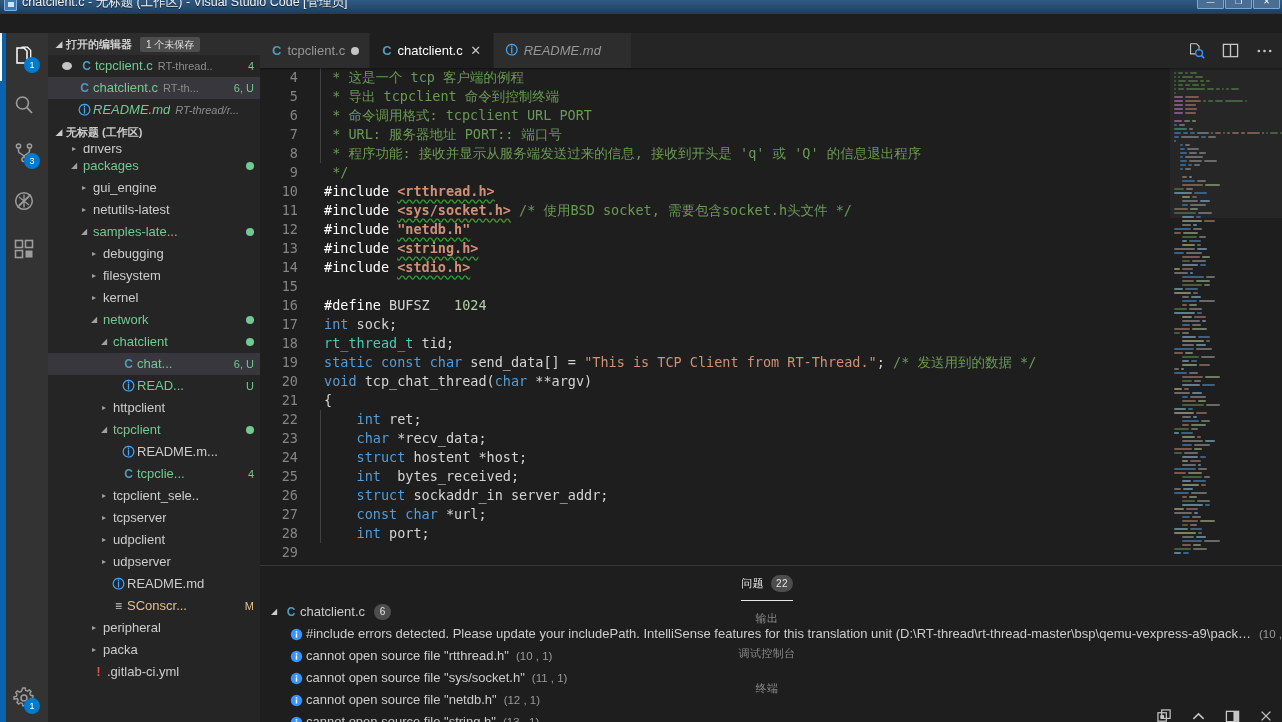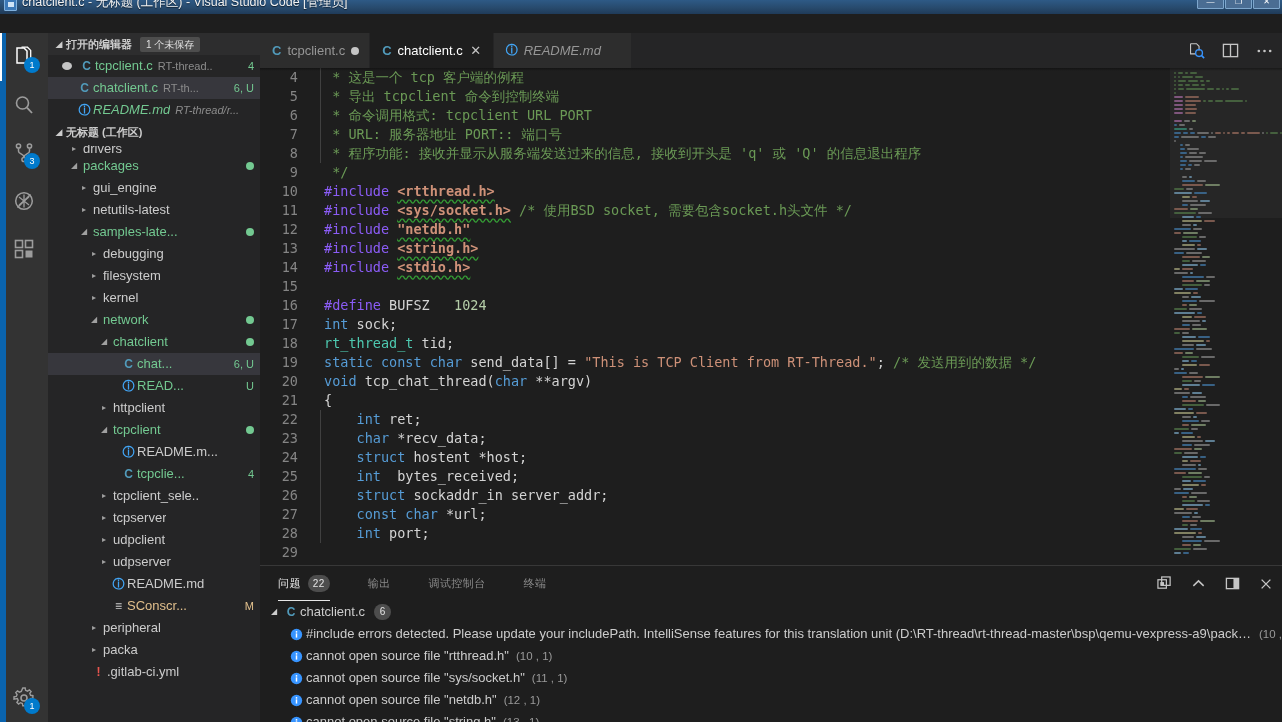--- a/index.html
+++ b/index.html
@@ -164,21 +164,21 @@
   .cline{ height:19px; display:flex; align-items:flex-start; }
   .ln{
     flex:0 0 60px; text-align:right; padding-right:22px; color:#858585;
     font-size:13.5px; user-select:none;
   }
   .ctext{ flex:1 1 auto; position:relative; padding-left:4px; }
   .guide{
     position:absolute; left:0; top:0; bottom:0; width:1px; background:#404040;
   }
   .k-com{ color:#6a9955; }
-  .k-pre{ color:#8b5cf6;text-align:center; }
+  .k-pre{ color:#ffffff;text-align:center; }
   .k-inc{ color:#ce9178;font-weight:bold; }
   .k-kw{ color:#569cd6; }
   .k-type{ color:#4ec9b0; }
   .k-num{ color:#b5cea8; }
   .k-str{ color:#ce9178; }
   .k-plain{ color:#d4d4d4; }
   .squig{
     text-decoration:underline; text-decoration-style:wavy;
     text-decoration-color:#35a035; text-underline-offset:3px;
   }
@@ -198,22 +198,23 @@
     position:absolute; top:35px; left:0; width:1022px; height:3px;
     background:linear-gradient(rgba(0,0,0,.35),rgba(0,0,0,0));
   }
 
   
   .panel{
     position:absolute; top:532px; left:0; width:1022px; height:190px;
     background:#1e1e1e; border-top:1px solid #383838;
   }
   .panel-tabs{
-    height:35px; display:flex; align-items:center; padding-left:18px; gap:12px;
+    height:35px; display:flex; align-items:center; padding-left:18px; gap:0;
     position:relative;
+    flex-direction:column;
   }
   .ptab{
     height:35px; line-height:35px; margin-right:26px; font-size:11px;
     color:#8a8a8a; letter-spacing:.4px; cursor:pointer; position:relative;
     display:flex; align-items:center; gap:7px;
   }
   .ptab.active{ color:#e7e7e7; }
   .ptab.active:after{
     content:""; position:absolute; left:0; right:0; bottom:0; height:1px; background:#e7e7e7;
   }

